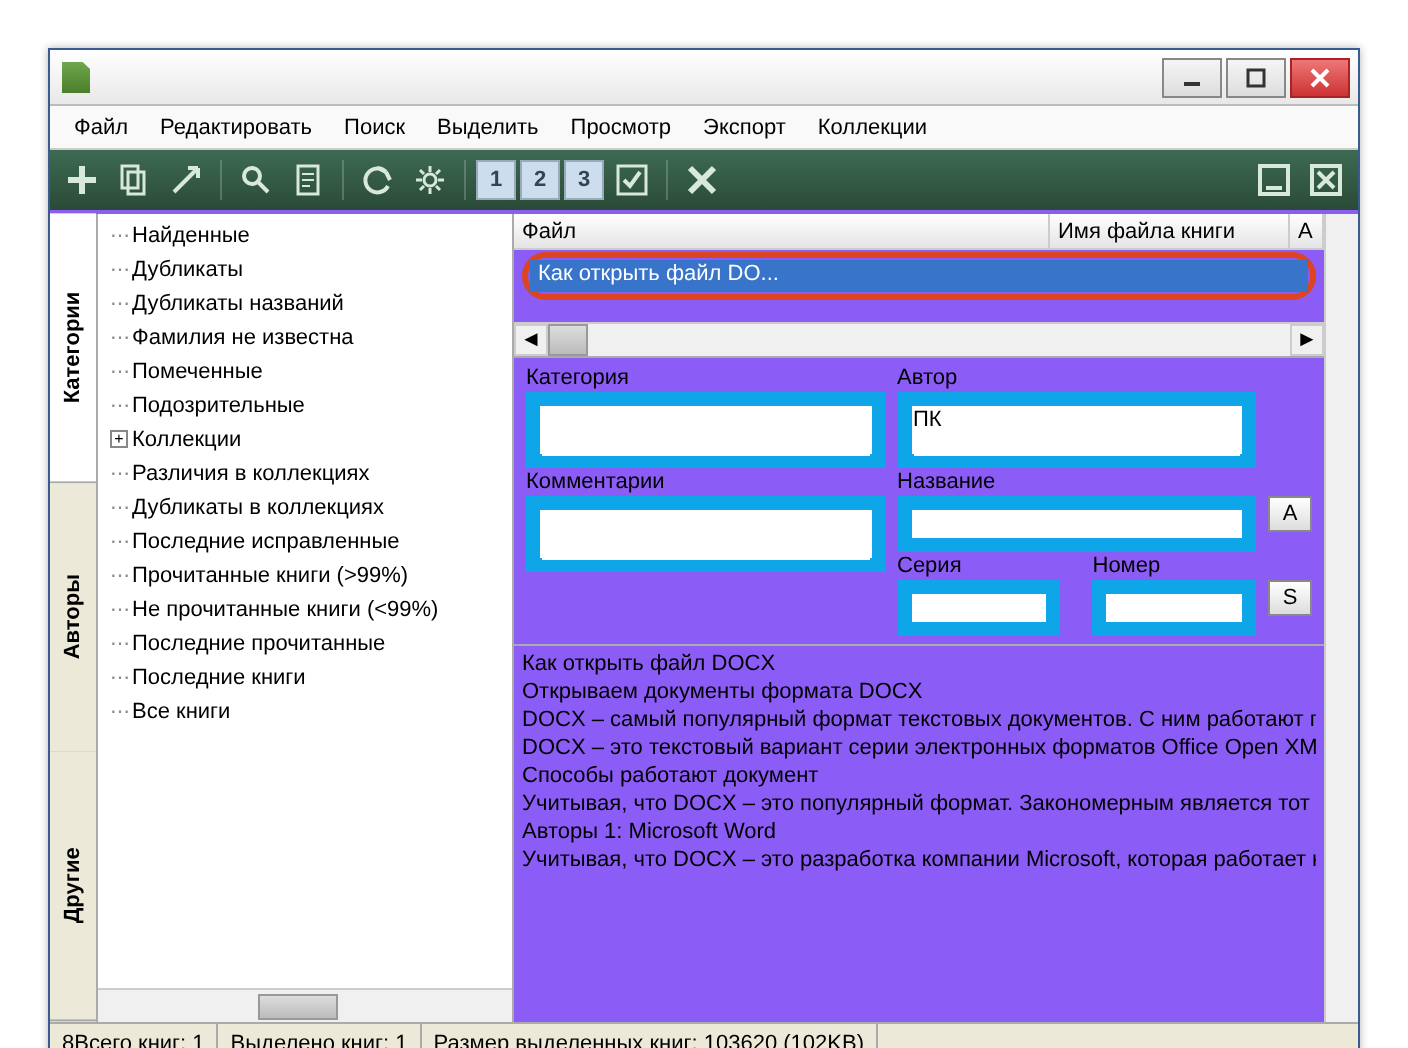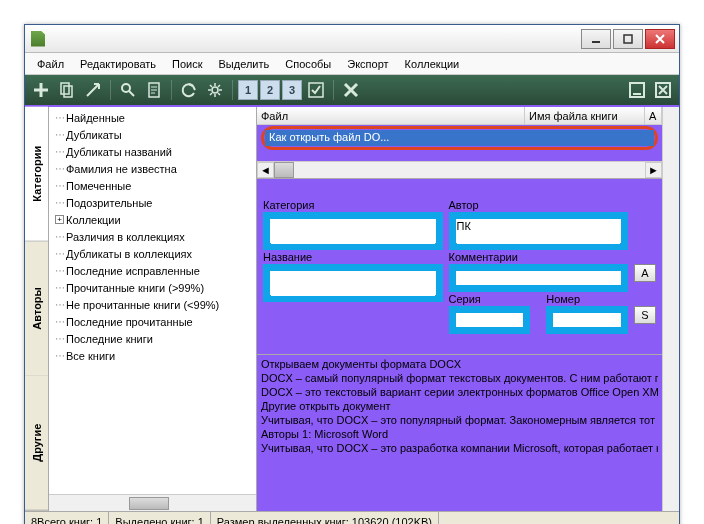--- a/index.html
+++ b/index.html
@@ -34,21 +34,21 @@
 .main { flex: 1; display: flex; flex-direction: column; overflow: hidden; }
 .filelist { border-bottom: 1px solid #aaa; }
 .fl-header { height: 18px; display: flex; background: linear-gradient(#fff,#e4e4e4); border-bottom: 1px solid #ccc; }
 .fl-col { border-right: 1px solid #ccc; padding: 2px 4px; display: flex; align-items: center; }
 .fl-row-wrap { border: 3px solid #d42; border-radius: 12px; margin: 1px 4px; padding: 1px; }
 .fl-row { display: flex; background: #3874c9; color: #fff; height: 16px; }
 .fl-cell { padding: 1px 4px; white-space: nowrap; overflow: hidden; text-overflow: ellipsis; }
 .fl-scroll { height: 17px; background: #f0f0f0; border-top: 1px solid #ccc; display: flex; }
 .fl-scroll .arr { width: 17px; border: 1px solid #ccc; display: flex; align-items: center; justify-content: center; cursor: pointer; }
 .fl-scroll .thumb { width: 20px; background: linear-gradient(#ddd,#bbb); border: 1px solid #999; }
-.form { padding: 20px 6px; display: grid; grid-template-columns: 1fr 1fr 22px; column-gap: 6px; row-gap: 1px; }
+.form { padding: 4px 6px; display: grid; grid-template-columns: 1fr 1fr 22px; column-gap: 6px; row-gap: 1px; }
 .form label { font-size: 11px; }
 .form .field { border: 7px solid #0ea5e9; background: #fff; padding: 1px; }
 .form textarea { width: 100%; border: none; resize: none; font: inherit; }
 .form .tall { height: 38px; }
 .form .short input { width: 100%; border: none; font: inherit; }
 .form .sbtn { border: 1px solid #888; background: linear-gradient(#fff,#ddd); display: flex; align-items: center; justify-content: center; cursor: pointer; height: 18px; }
 .preview { flex: 1; border-top: 1px solid #aaa; padding: 2px 4px; overflow: hidden; line-height: 14px; }
 .preview div { white-space: nowrap; overflow: hidden; }
 .statusbar { position: absolute; bottom: 0; left: 0; right: 0; height: 20px; background: #ece9d8; border-top: 1px solid #aaa; display: flex; align-items: flex-start; }
 .statusbar span { border-right: 1px solid #aaa; padding: 2px 6px; height: 100%; display: flex; align-items: center; }
@@ -80,21 +80,21 @@
           </svg>
         </div>
     </div>
   </div>
 
   <div class="menubar">
     <span>Файл</span>
     <span>Редактировать</span>
     <span>Поиск</span>
     <span>Выделить</span>
-    <span>Способы</span>
+    <span>Просмотр</span>
     <span>Экспорт</span>
     <span>Коллекции</span>
   </div>
 
   <div class="toolbar">
     <div class="tbtn">
         <svg viewBox="0 0 18 18">
           <path d="M9 2v14M2 9h14" stroke="currentColor" stroke-width="3"></path>
         </svg>
       </div>
@@ -263,45 +263,46 @@
       </div>
 
       <div class="form">
         <label>Категория</label>
         <label>Автор</label>
         <div></div>
         <div class="field tall"><textarea style=""></textarea></div>
         <div class="field tall"><textarea style="">ПК</textarea></div>
         <div></div>
 
+        <label>Комментарии</label>
         <label>Название</label>
-        <label>Комментарии</label>
         <div></div>
         <div class="field tall" style="grid-row: span 3"><textarea style=""></textarea></div>
         <div class="field short"><input type="text" style=""></div>
         <div class="sbtn">A</div>
 
         <div class="row2">
           <div style="flex:1"><label>Серия</label></div>
           <div style="flex:1"><label>Номер</label></div>
         </div>
         <div></div>
 
         <div class="row2">
           <div class="field short" style="flex:1"><input type="text" style=""></div>
           <div class="field short" style="flex:1"><input type="text" style=""></div>
         </div>
         <div class="sbtn">S</div>
       </div>
 
       <div class="preview" id="preview">
+          <div>Как открыть файл DOCX</div>
           <div>Открываем документы формата DOCX</div>
           <div>DOCX – самый популярный формат текстовых документов. С ним работают поч</div>
           <div>DOCX – это текстовый вариант серии электронных форматов Office Open XML.</div>
-          <div>Другие открыть документ</div>
+          <div>Способы работают документ</div>
           <div>Учитывая, что DOCX – это популярный формат. Закономерным является тот фак</div>
           <div>Авторы 1: Microsoft Word</div>
           <div>Учитывая, что DOCX – это разработка компании Microsoft, которая работает на</div>
         </div>
     </div>
 
     <div class="right-scroll"></div>
   </div>
 
   <div class="statusbar">

